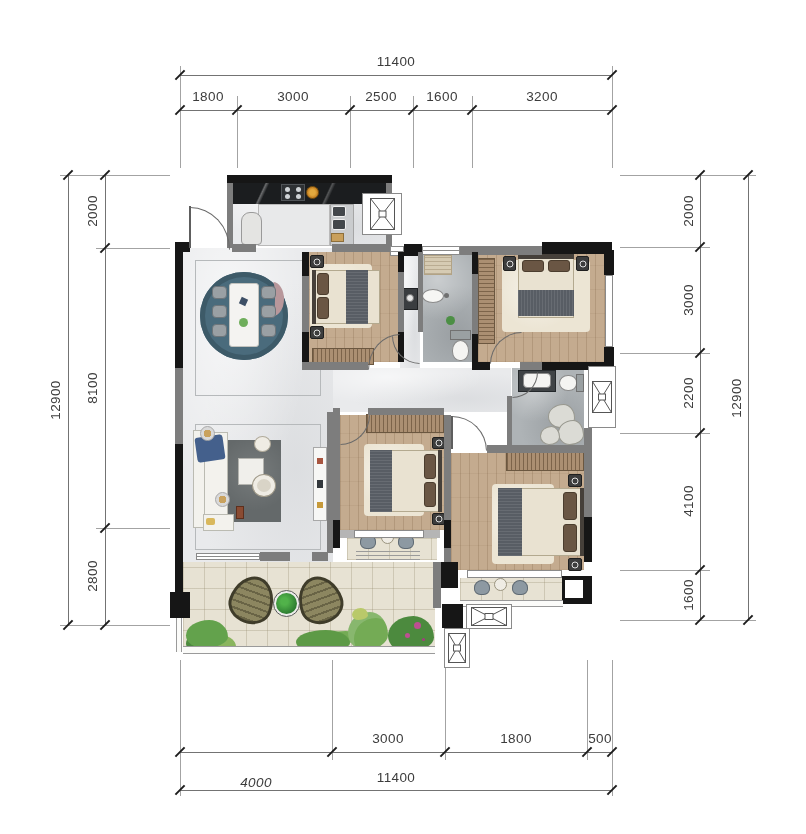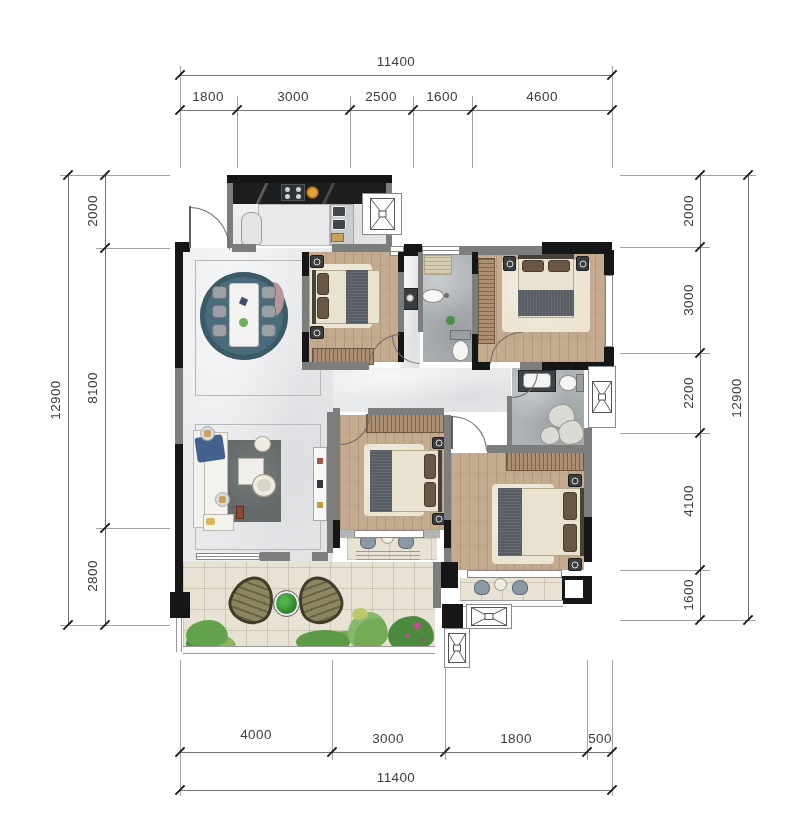--- a/index.html
+++ b/index.html
@@ -72,21 +72,21 @@
   <div class="tick" style="left:350px;top:110px;"></div>
   <div class="tick" style="left:413px;top:110px;"></div>
   <div class="tick" style="left:472px;top:110px;"></div>
   <div class="tick" style="left:612px;top:110px;"></div>
 
   <div class="dlab" style="left:396px;top:61px;">11400</div>
   <div class="dlab" style="left:208px;top:96px;">1800</div>
   <div class="dlab" style="left:293px;top:96px;">3000</div>
   <div class="dlab" style="left:381px;top:96px;">2500</div>
   <div class="dlab" style="left:442px;top:96px;">1600</div>
-  <div class="dlab" style="left:542px;top:96px;">4600</div>
+  <div class="dlab" style="left:542px;top:96px;">3200</div>
 
   <div class="dimv" style="left:68px;top:175px;height:450px;"></div>
   <div class="dimv" style="left:105px;top:175px;height:450px;"></div>
 
   <div class="exth" style="left:60px;top:175px;width:110px;"></div>
   <div class="exth" style="left:96px;top:248px;width:74px;"></div>
   <div class="exth" style="left:96px;top:528px;width:74px;"></div>
   <div class="exth" style="left:60px;top:625px;width:110px;"></div>
 
   <div class="tick" style="left:68px;top:175px;"></div>
@@ -138,21 +138,21 @@
 
   <div class="tick" style="left:180px;top:790px;"></div>
   <div class="tick" style="left:612px;top:790px;"></div>
   <div class="tick" style="left:180px;top:752px;"></div>
   <div class="tick" style="left:332px;top:752px;"></div>
   <div class="tick" style="left:445px;top:752px;"></div>
   <div class="tick" style="left:587px;top:752px;"></div>
   <div class="tick" style="left:612px;top:752px;"></div>
 
   <div class="dlab" style="left:396px;top:777px;">11400</div>
-  <div class="dlab" style="left:256px;top:734px;">4000</div>
+  <div class="dlab" style="left:256px;top:782px;font-style:italic;">4000</div>
   <div class="dlab" style="left:388px;top:738px;">3000</div>
   <div class="dlab" style="left:516px;top:738px;">1800</div>
   <div class="dlab" style="left:600px;top:738px;">500</div>
 </div>
 
 <div class="abs" style="left:0;top:0;width:806px;height:834px;">
 
   <div class="abs marble" style="left:232px;top:182px;width:156px;height:64px;"></div>
   <div class="abs marble" style="left:183px;top:248px;width:150px;height:314px;"></div>
   <div class="abs marble" style="left:333px;top:368px;width:178px;height:44px;"></div>

